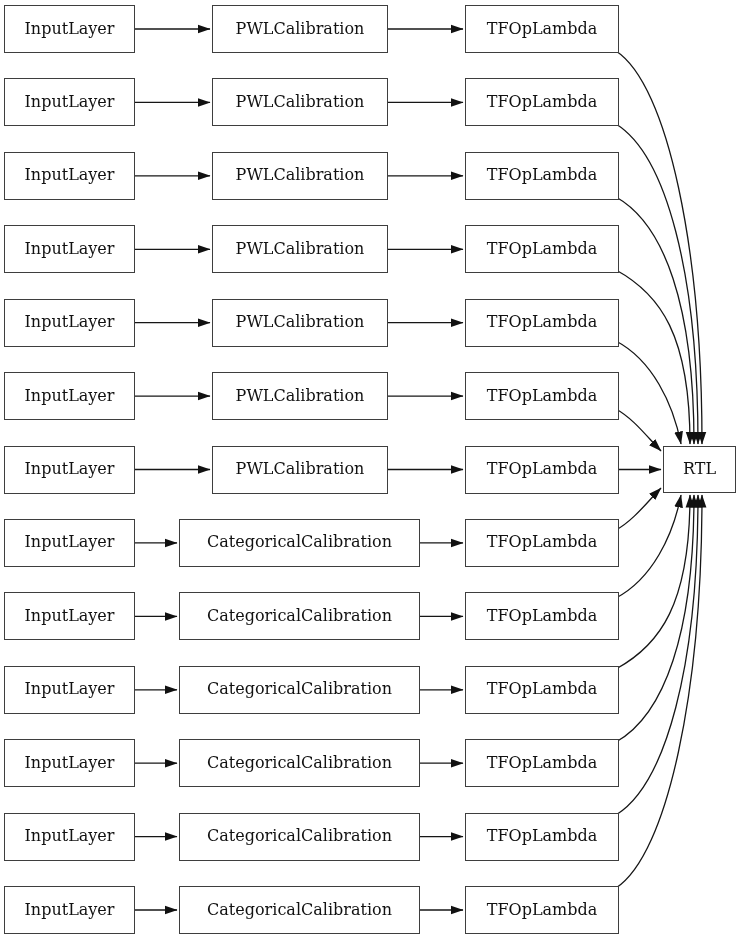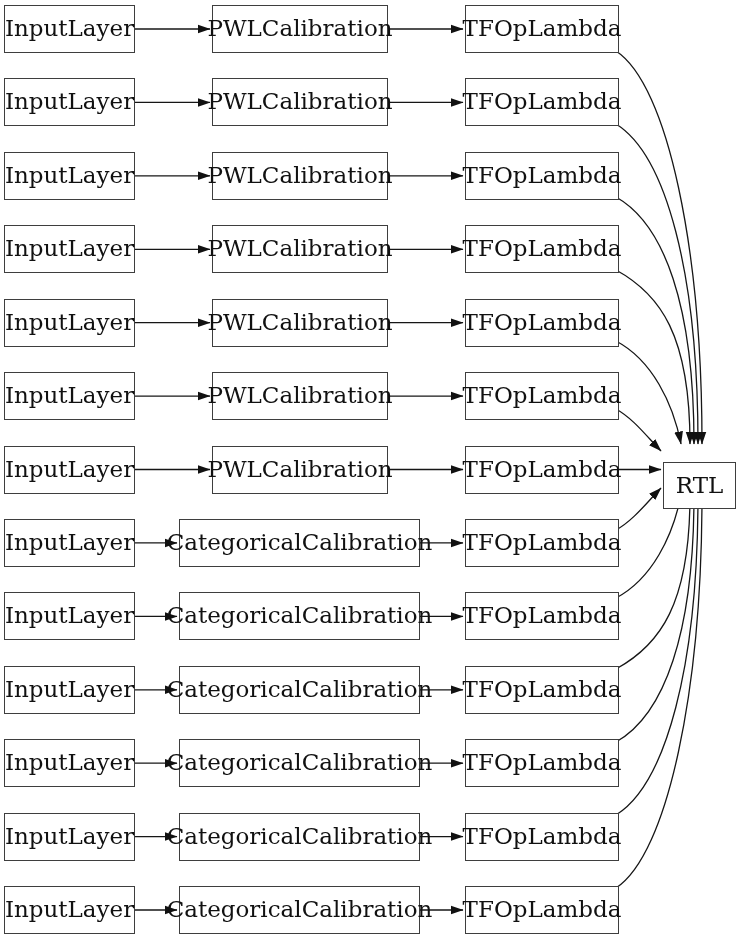--- a/index.html
+++ b/index.html
@@ -6,21 +6,21 @@
   .canvas{
     position:relative;width:741px;height:940px;background:#ffffff;
     font-family:"DejaVu Serif","Liberation Serif",serif;
     color:#111111;overflow:hidden;
   }
   svg.edges{position:absolute;left:0;top:0;width:741px;height:940px;}
   .edge{fill:none;stroke:#161616;stroke-width:1.3px;}
   .node{
     position:absolute;height:46px;border:1px solid #3e3e3e;background:#ffffff;
     display:flex;align-items:center;justify-content:center;
-    font-size:23px;line-height:1;white-space:nowrap;
+    font-size:16px;line-height:1;white-space:nowrap;
     box-sizing:content-box;
   }
   .node span{display:block;padding-bottom:1px;}
 </style>
 </head>
 <body>
 
 <div class="canvas">
 
   <svg class="edges" viewBox="0 0 741 940">
@@ -196,17 +196,17 @@
   <div class="node" style="left:4px;top:886px;width:129px">
       <span>InputLayer</span>
     </div>
   <div class="node" style="left:179px;top:886px;width:239px">
       <span>CategoricalCalibration</span>
     </div>
   <div class="node" style="left:465px;top:886px;width:152px">
       <span>TFOpLambda</span>
     </div>
 
-  <div class="node" style="left:663px;top:462px;width:71px;height:45px">
+  <div class="node" style="left:663px;top:446px;width:71px;height:45px">
       <span>RTL</span>
     </div>
 
 </div>
 
 </body></html>

